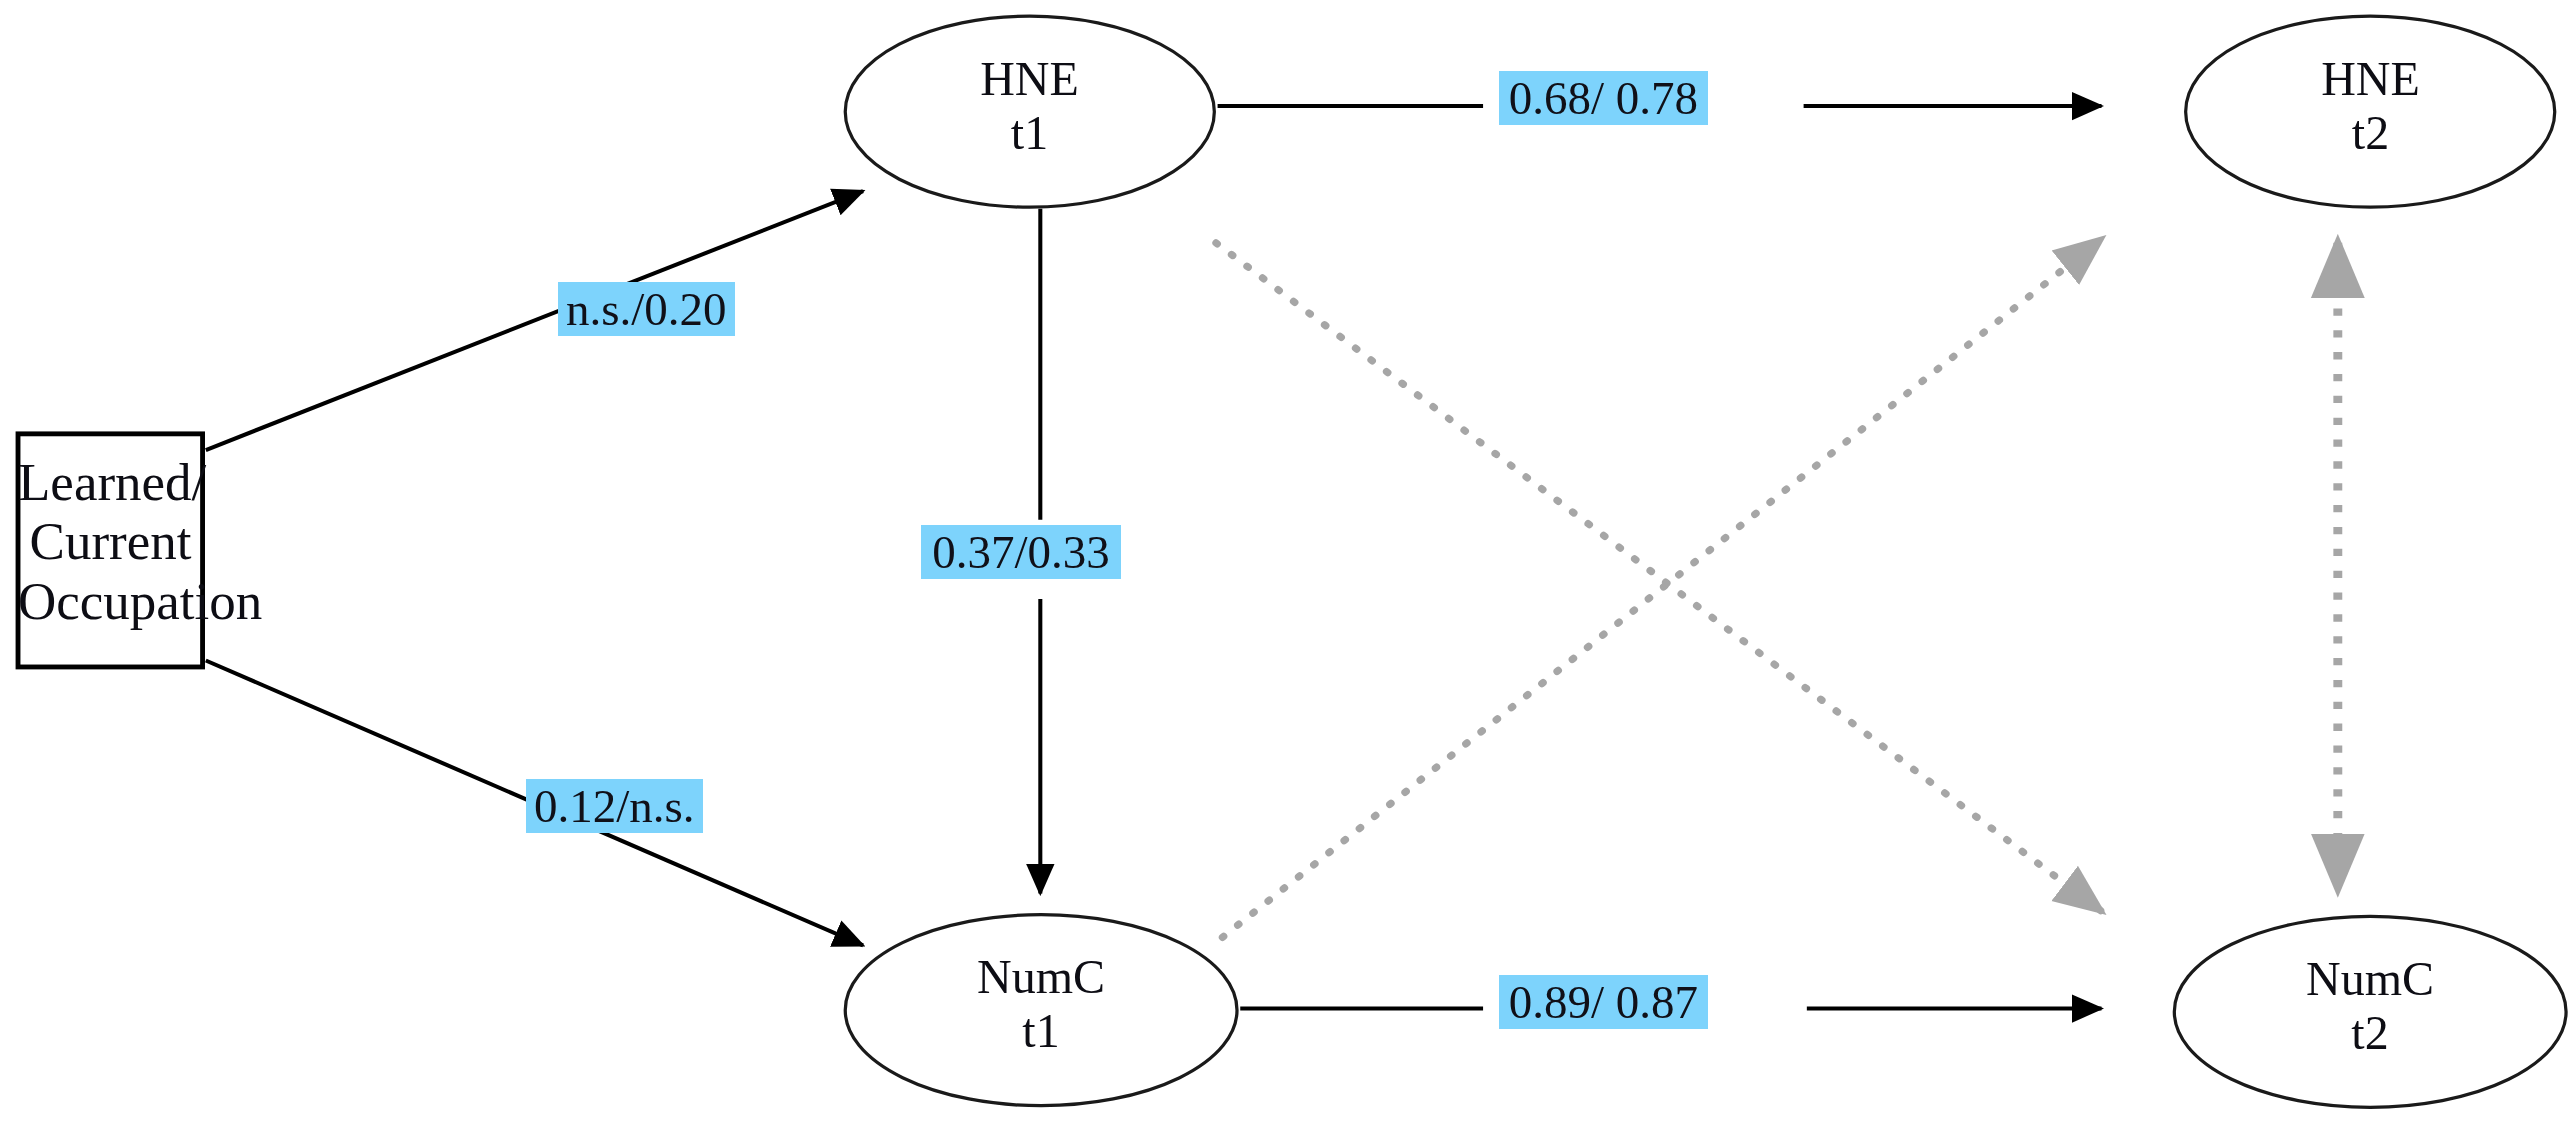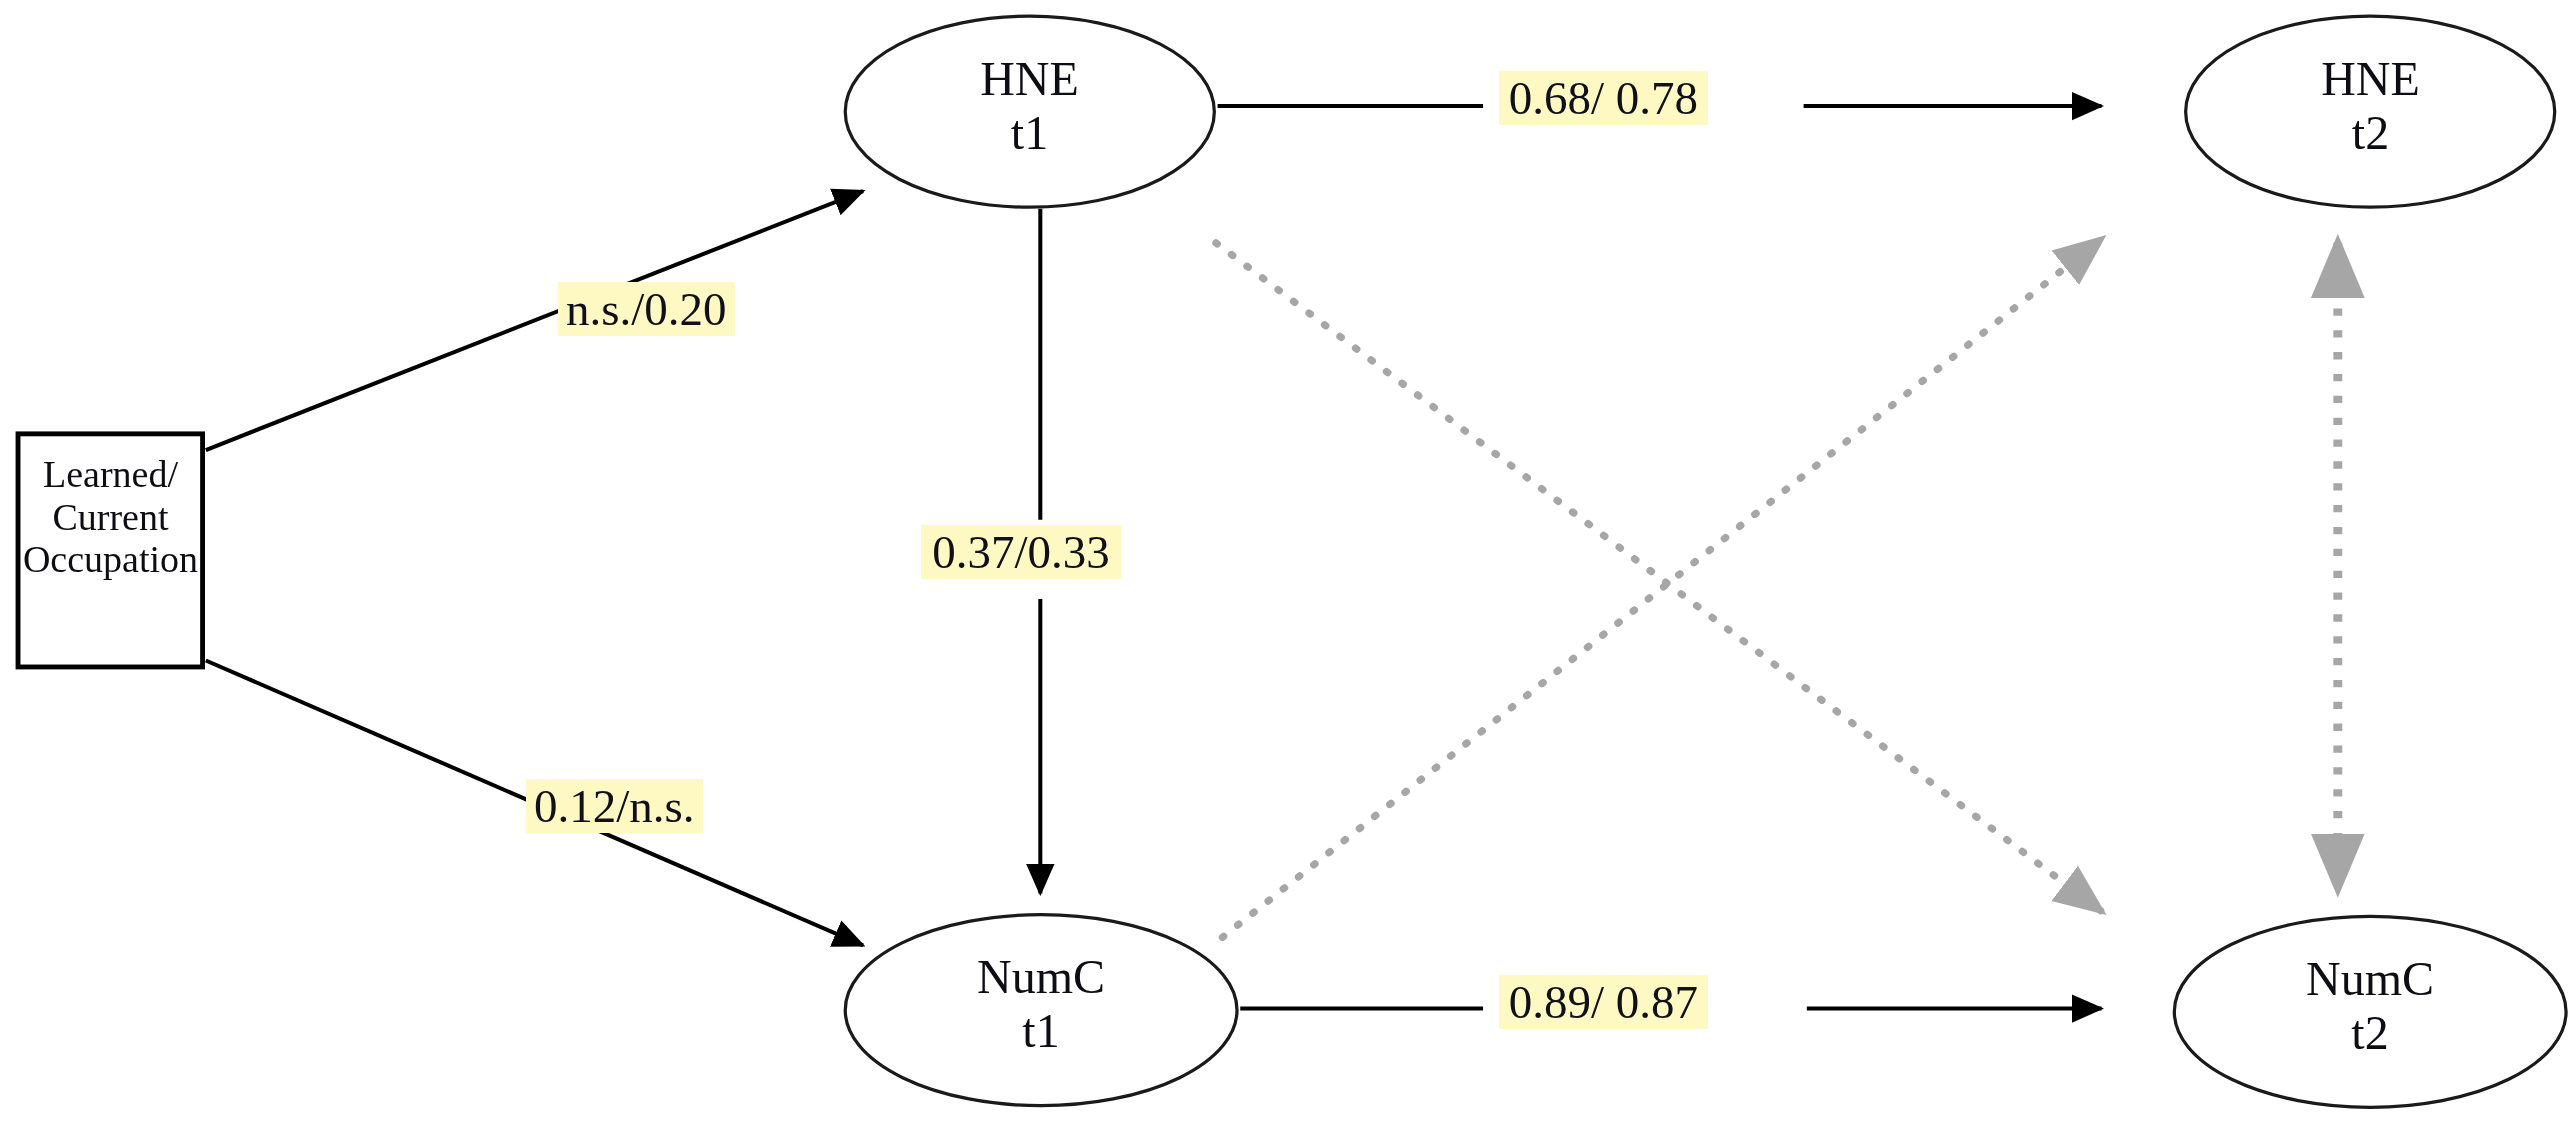--- a/index.html
+++ b/index.html
@@ -31,28 +31,28 @@
     color: #0d0d14;
     line-height: 1.12;
     white-space: pre-line;
     pointer-events: none;
     font-family: "Liberation Serif", "DejaVu Serif", serif;
   }
   .ellipse-label {
     font-size: 48px;
   }
   .box-label {
-    font-size: 38px;
+    font-size: 53px;
   }
   .path-label {
     position: absolute;
     color: #101018;
     font-size: 47px;
     white-space: nowrap;
-    background: #fef9c3;
+    background: #7dd3fc;
     font-family: "Liberation Serif", "DejaVu Serif", serif;
   }
   .shape-hit {
     position: absolute;
   }
 </style>
 </head>
 <body>
 
 <div id="diagram-root">

